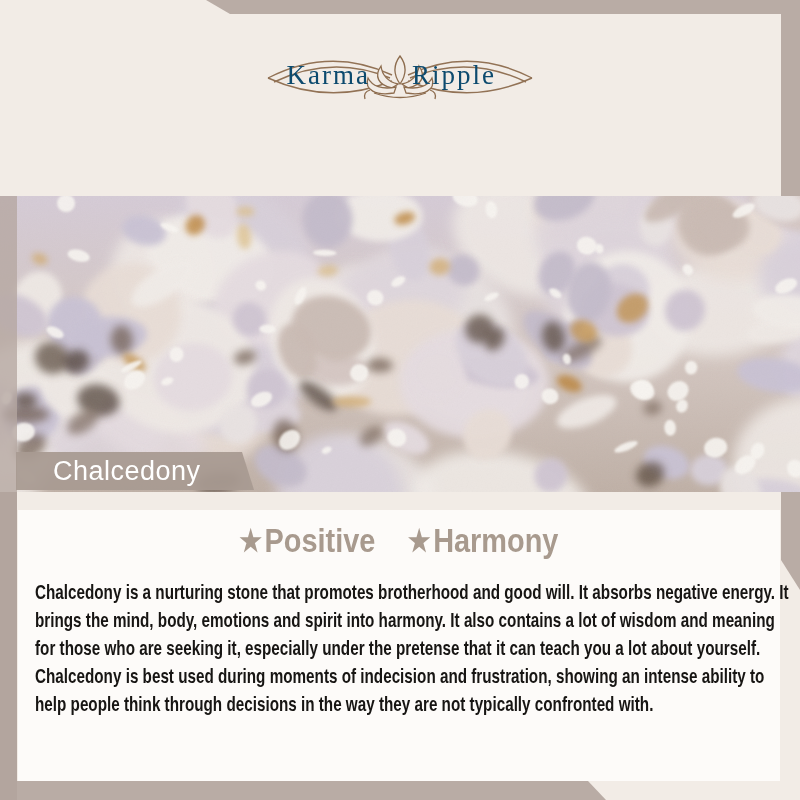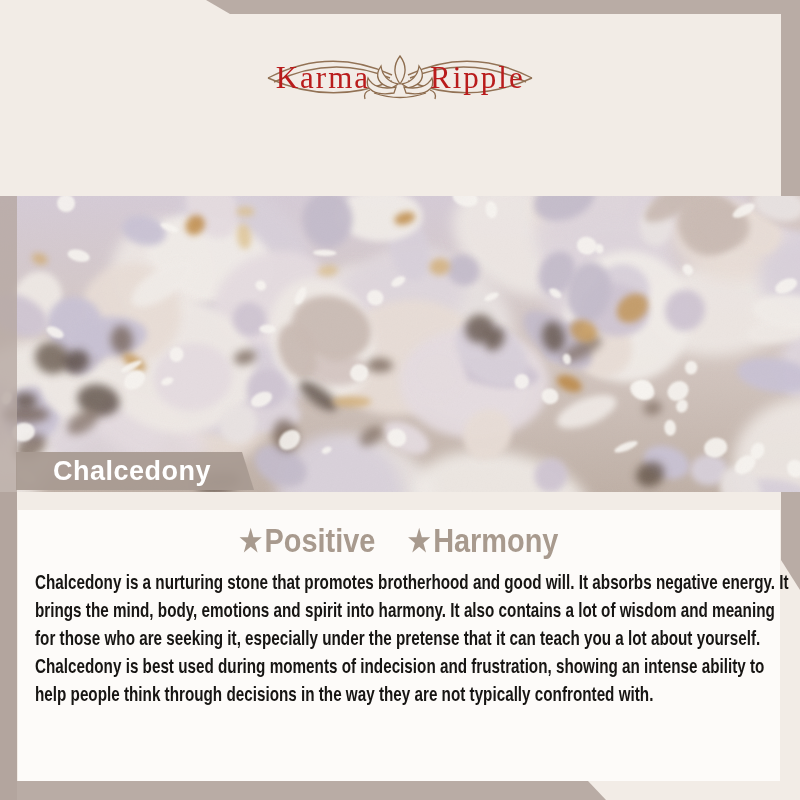--- a/index.html
+++ b/index.html
@@ -12,49 +12,49 @@
            clip-path:polygon(206px 0,800px 0,800px 14px,230px 14px);}
   .bar-right{right:0;top:0;width:19px;height:590px;
            clip-path:polygon(0 0,19px 0,19px 590px,0 560px);}
   .bar-bottom{left:0;top:781px;width:606px;height:19px;
            clip-path:polygon(0 0,588px 0,606px 19px,0 19px);}
   .strip-left-lower{position:absolute;left:0;top:492px;width:17px;height:308px;background:#b3a59e;}
 
   
   .logo{position:absolute;left:0;top:40px;width:800px;height:70px;}
   .logo-arcs{position:absolute;left:calc(50% - 142px);top:4px;width:284px;height:64px;}
-  .logo-word{position:absolute;top:20px;font-family:"Liberation Serif",serif;font-size:31px;
-             color:#b91c1c;letter-spacing:2px;white-space:nowrap;}
+  .logo-word{position:absolute;top:20px;font-family:"Liberation Serif",serif;font-size:27px;
+             color:#0c4a6e;letter-spacing:2px;white-space:nowrap;}
   .logo-word-left{right:50%;margin-right:30px;}
-  .logo-word-right{left:50%;margin-left:30px;}
+  .logo-word-right{left:50%;margin-left:12px;}
 
   
   .title-box{position:absolute;left:163px;top:140px;width:472px;height:52px;background:#f9f4ef;
              display:flex;align-items:center;justify-content:center;}
   .title-text{font-size:38px;font-weight:bold;color:#a29084;transform:scaleX(.84);
               transform-origin:center;white-space:nowrap;letter-spacing:0;}
 
   
   .photo{position:absolute;left:0;top:196px;width:800px;height:296px;overflow:hidden;background:#cfc3bd;}
   .photo svg{display:block;}
   .photo-left-overlay{position:absolute;left:0;top:0;width:17px;height:296px;background:rgba(181,167,160,.78);}
   .stone-label{position:absolute;left:16px;top:256px;width:238px;height:38px;
                background:rgba(168,154,146,.94);
                clip-path:polygon(0 0,226px 0,238px 38px,0 38px);
                display:flex;align-items:center;}
-  .stone-label span{color:#ffffff;font-weight:bold;font-size:27px;letter-spacing:.5px;padding-left:37px;}
+  .stone-label span{color:#ffffff;font-weight:normal;font-size:27px;letter-spacing:.5px;padding-left:37px;}
 
   
   .content-box{position:absolute;left:18px;top:510px;width:762px;height:271px;background:#fdfbf9;}
   .tag-row{display:flex;justify-content:center;margin-top:8px;height:44px;align-items:center;}
   .tag-scale{display:inline-flex;gap:38px;transform:scaleX(.85);transform-origin:center;}
   .tag{display:inline-flex;align-items:center;color:#a89a8e;font-weight:bold;}
   .tag .star{font-size:30px;margin-right:3px;}
   .tag .tag-label{font-size:34px;letter-spacing:0;}
-  .para-outer{width:762px;margin-top:6px;}
+  .para-outer{width:762px;margin-top:16px;}
   .para-inner{margin:0 0 0 17px;width:1040px;transform:scaleX(.726);transform-origin:0 0;
               font-size:21px;line-height:28px;font-weight:bold;color:#171513;}
 </style>
 </head>
 <body>
 
 <div class="poster">
 
   <div class="bar bar-top"></div>
   <div class="bar bar-right"></div>

